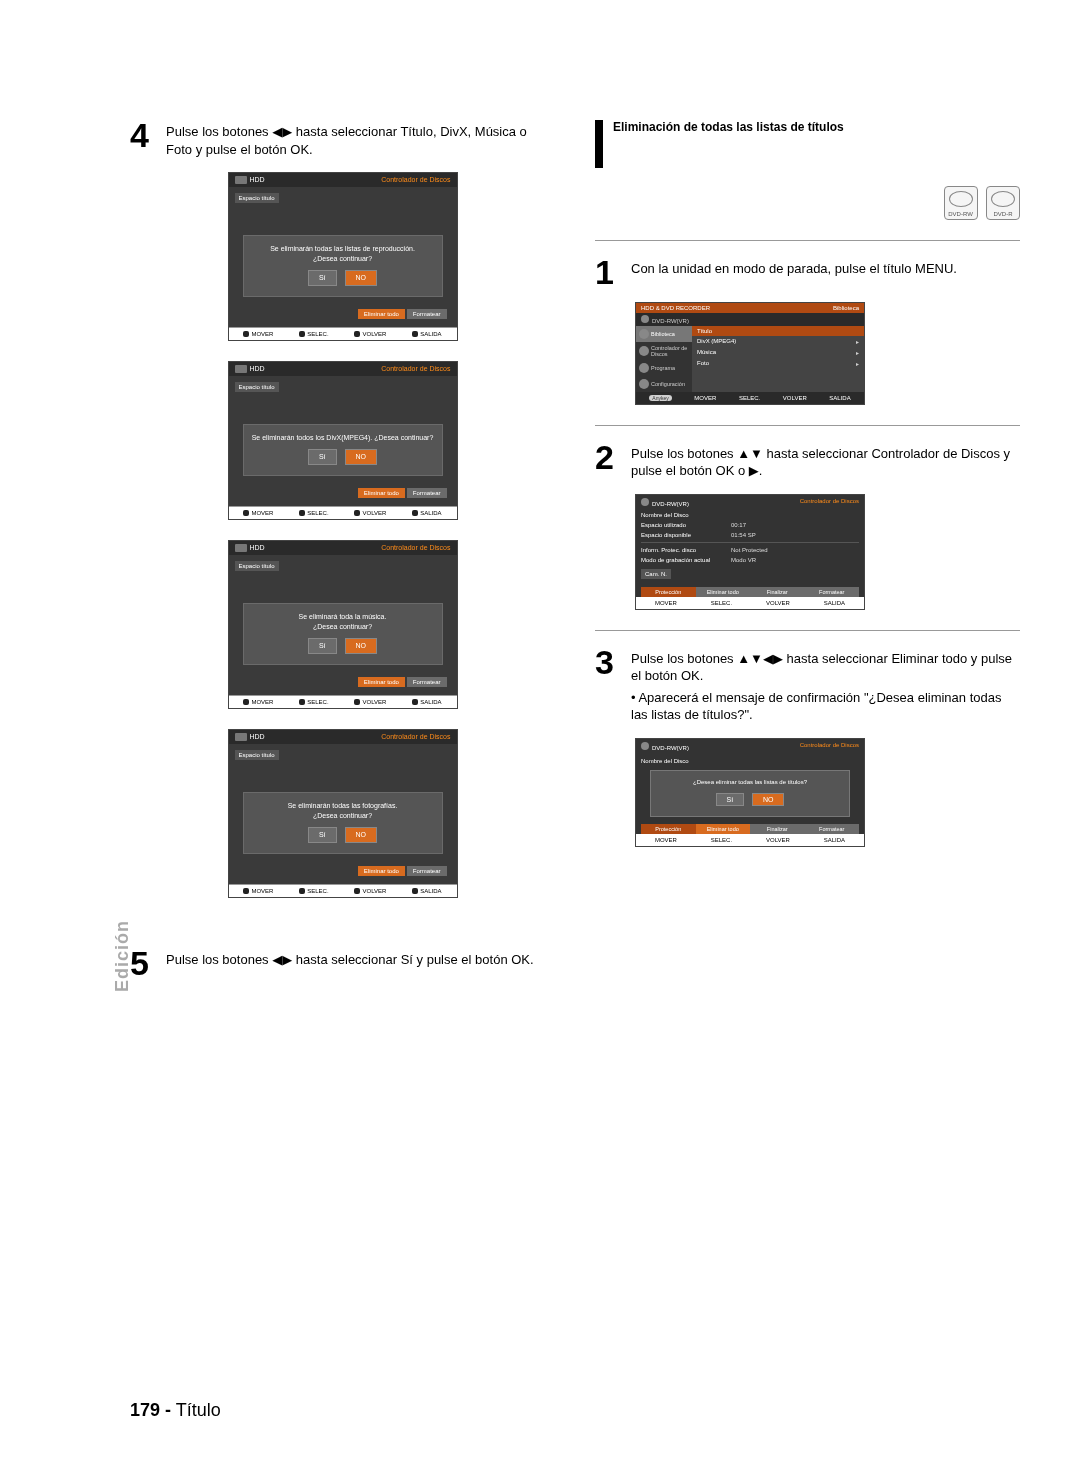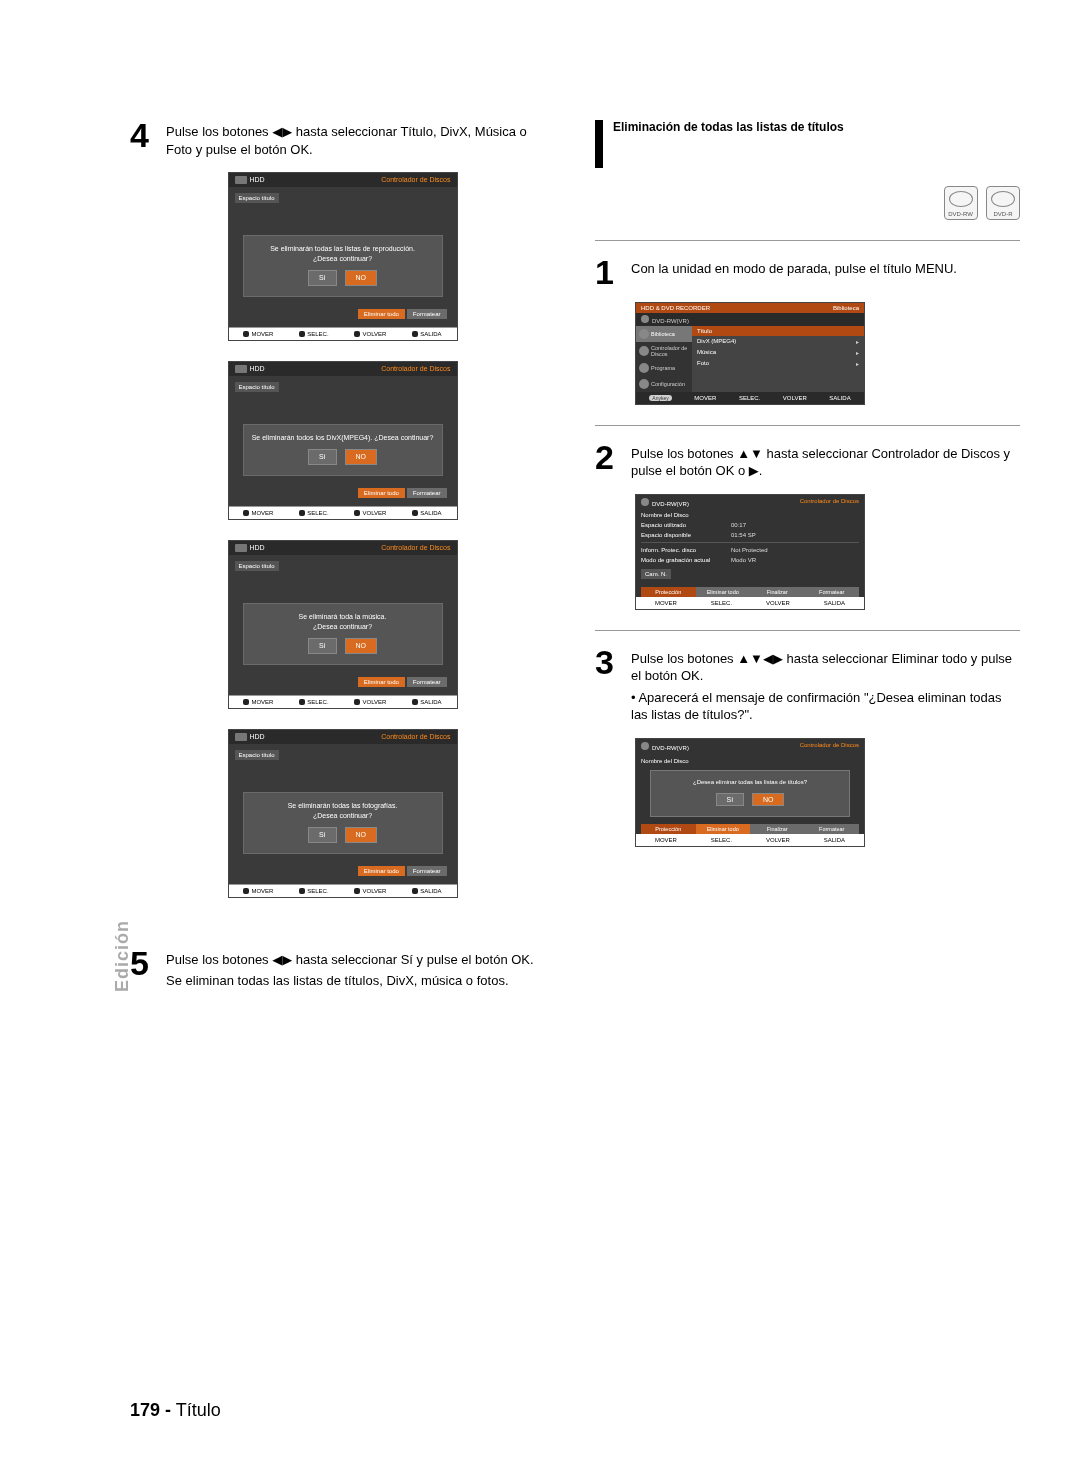--- a/index.html
+++ b/index.html
@@ -274,21 +274,20 @@
           <span>SALIDA</span>
         </div>
     </div>
 
     <div style="height:30px"></div>
 
     <div class="step">
       <div class="step-num">5</div>
       <div class="step-text">
         <span>Pulse los botones </span><span>◀▶</span><span> hasta seleccionar </span><b>Sí</b><span> y pulse el botón </span><b>OK</b><span>.</span>
-        <div style="margin-top:3px">Se eliminan todas las listas de títulos, DivX, música o fotos.</div>
       </div>
     </div>
   </div>
 
   <div class="col">
     <div class="sec-title">
       <div class="bar"></div>
       <div>Eliminación de todas las listas de títulos</div>
     </div>
     <div class="disc-row">

